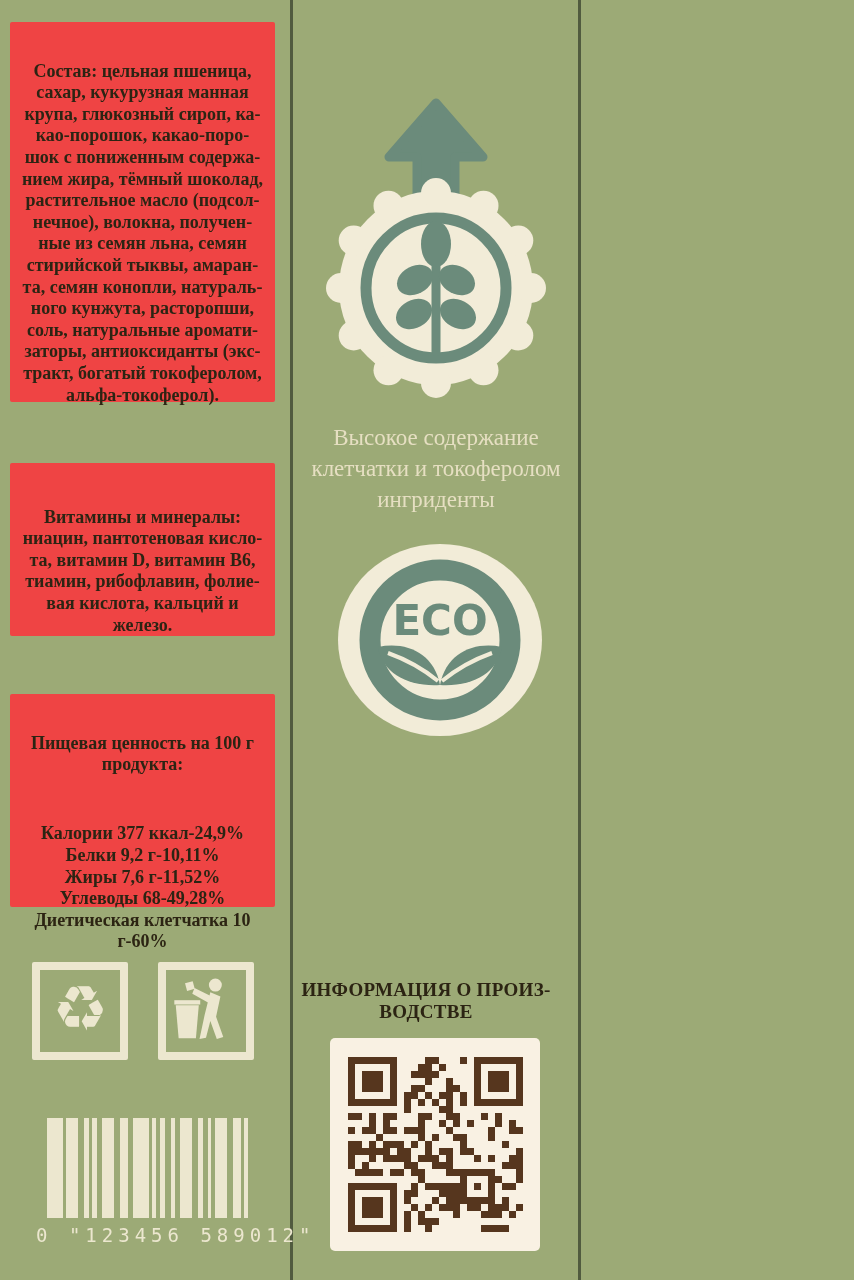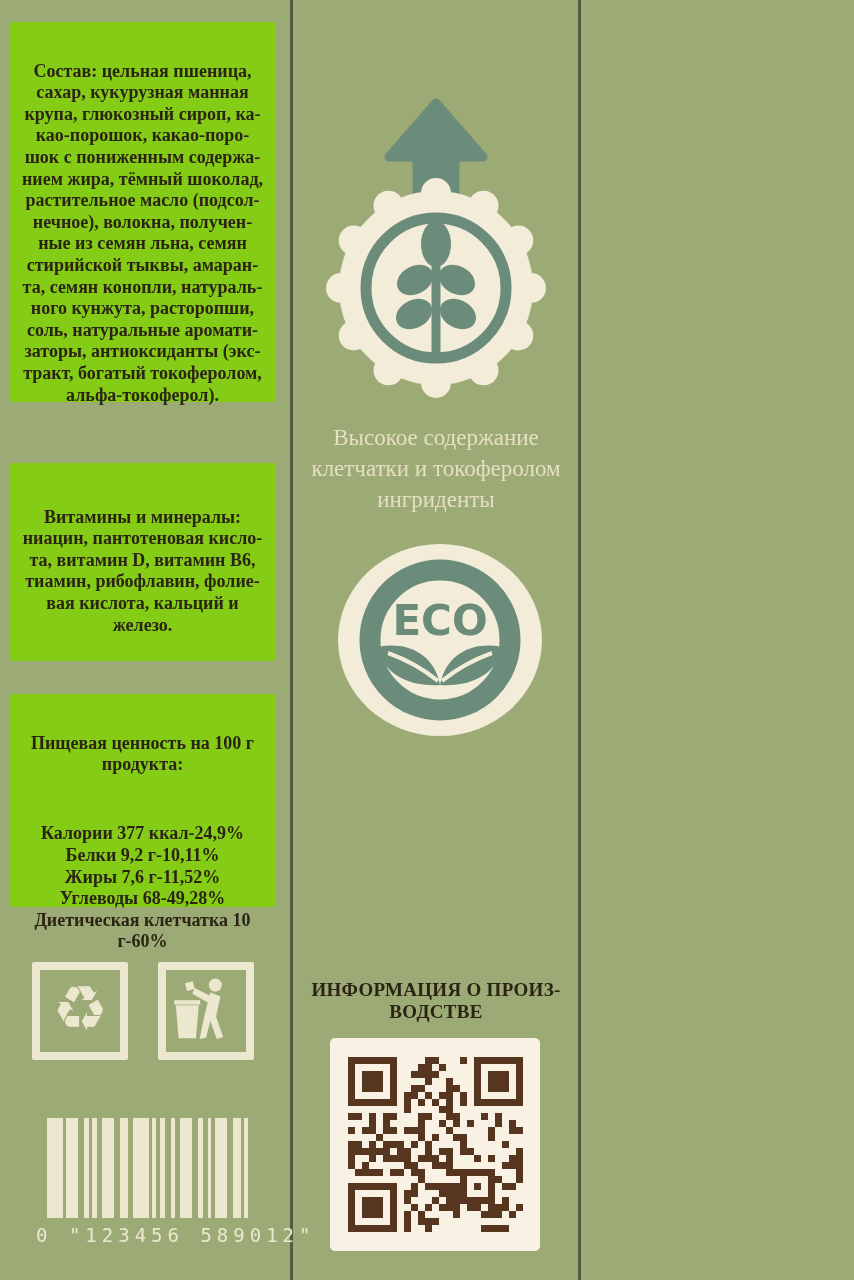--- a/index.html
+++ b/index.html
@@ -8,26 +8,26 @@
     background:#9caa76;
     font-family:"Liberation Serif","DejaVu Serif",serif;
   }
   .fold{position:absolute;top:0;bottom:0;width:3px;background:#3f4732;opacity:.8;}
   .fold-left{left:290px;}
   .fold-right{left:578px;}
 
   
   .cream-box{
     position:absolute;left:10px;width:265px;box-sizing:border-box;
-    background:#84cc16;border-radius:2px;color:#2c2413;text-align:center;
+    background:#ef4444;border-radius:2px;color:#2c2413;text-align:center;
     font-weight:700;white-space:pre-line;
     font-size:18px;line-height:21.6px;
   }
   .ingredients{top:22px;height:380px;padding:17px 8px 0;}
-  .vitamins{top:463px;height:198px;padding:22px 8px 0;}
+  .vitamins{top:463px;height:173px;padding:22px 8px 0;}
   .nutrition{top:694px;height:213px;padding:17px 6px 0;}
   .nutrition .nut-title{margin:0 0 18px 0;}
   .nutrition .nut-values{margin:8px;}
 
   
   .symbol-box{
     position:absolute;top:962px;width:96px;height:98px;box-sizing:border-box;
     border:8px solid #ece7cf;border-radius:2px;
     display:flex;align-items:center;justify-content:center;
   }
@@ -48,21 +48,21 @@
   }
 
   
   .wheat-badge{position:absolute;left:306px;top:93px;}
   .fiber-text{
     position:absolute;left:292px;top:422px;width:288px;text-align:center;
     font-size:23px;line-height:31px;color:#e6dfc2;white-space:pre-line;font-weight:400;
   }
   .eco-badge{position:absolute;left:334px;top:541px;}
   .production-info{
-    position:absolute;left:292px;top:979px;width:288px;text-align:center;
+    position:absolute;left:282px;top:979px;width:288px;text-align:center;
     font-weight:700;font-size:19px;line-height:21.5px;color:#2c2413;
     white-space:pre-line;letter-spacing:.3px;
   }
   .qr-card{
     position:absolute;left:330px;top:1038px;width:210px;height:213px;
     background:#f9f1e3;border-radius:5px;
     display:flex;align-items:center;justify-content:center;
   }
 </style>
 </head>

